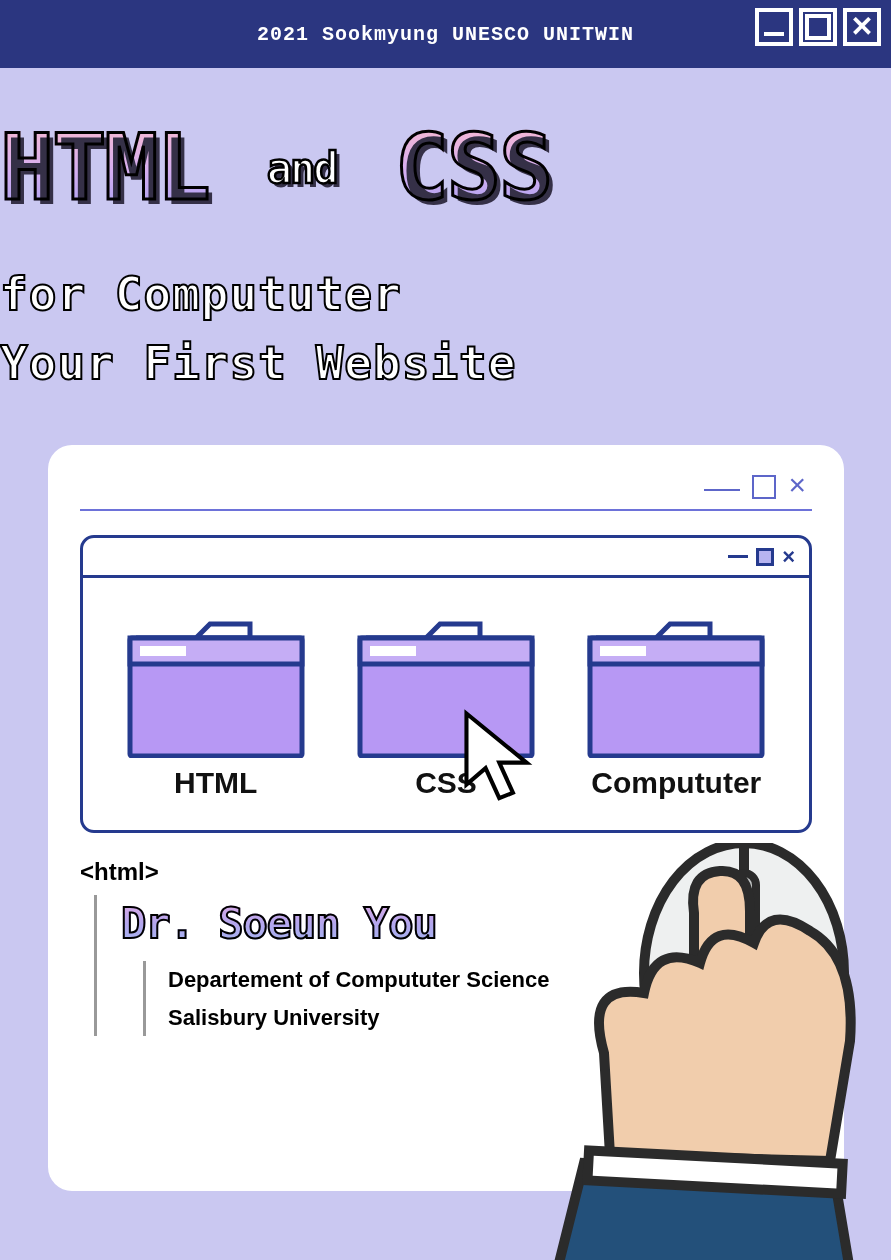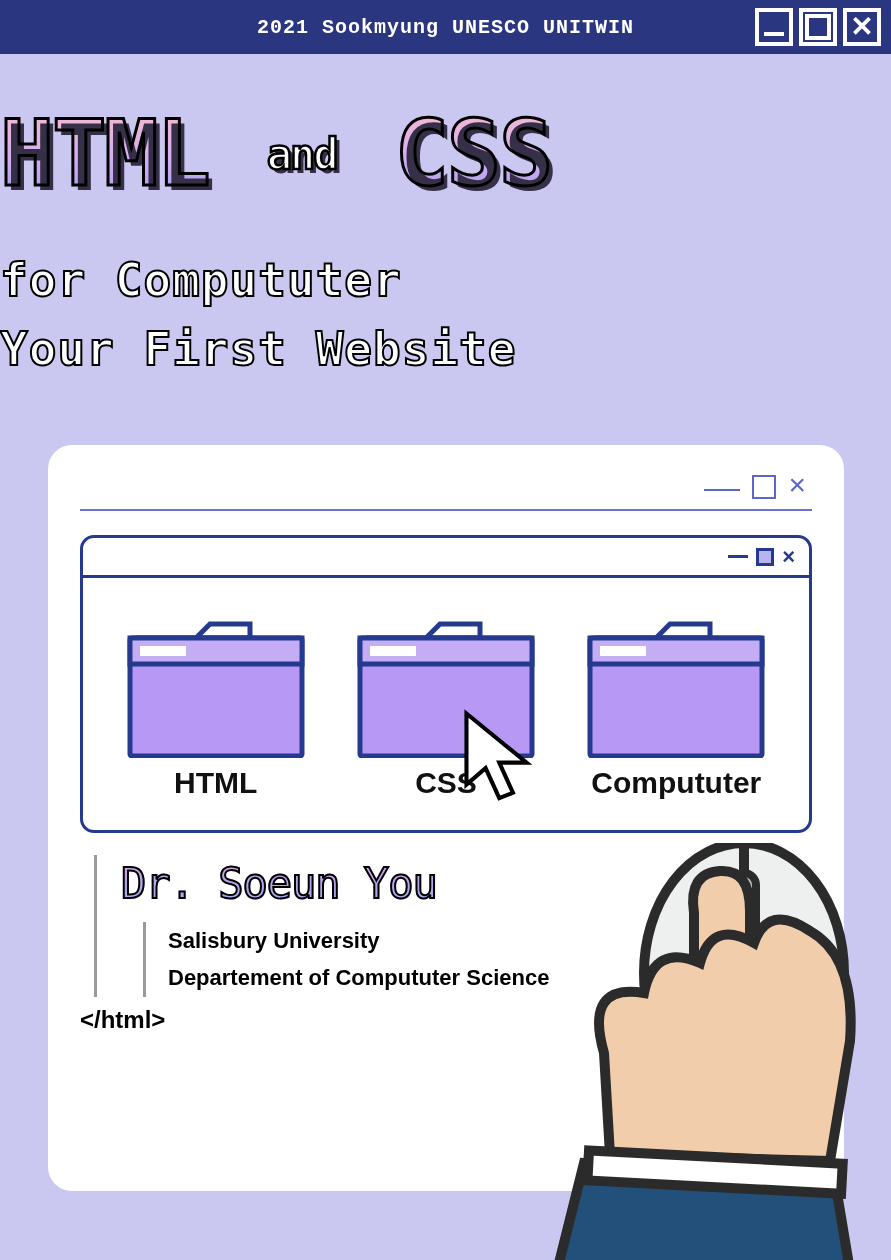--- a/index.html
+++ b/index.html
@@ -18,21 +18,21 @@
     height: 1260px;
     background: var(--bg);
     font-family: "Courier New", monospace;
     overflow: hidden;
     position: relative;
   }
 
   
   .titlebar {
     width: 100%;
-    height: 54px;
+    height: 68px;
     background: var(--titlebar);
     display: flex;
     align-items: center;
     justify-content: center;
     position: relative;
   }
   .titlebar .title {
     color: #fff;
     font-weight: bold;
     font-size: 20px;
@@ -170,21 +170,21 @@
     font-size: 22px;
     line-height: 1.4;
     position: relative;
     z-index: 1;
   }
   .code .tag { font-family: Arial, sans-serif; font-weight:900; font-size:24px;}
   .code-indent { border-left: 3px solid #999; margin-left: 14px; padding-left: 24px; margin-top:6px; margin-bottom:6px;}
   .author {
     font-family: monospace;
     font-size: 42px;
-    font-weight:400;
+    font-weight:700;
     -webkit-text-stroke: 2px #000;
     background: linear-gradient(180deg, #e8a9e2 0%, #b3a6ee 50%, #9bb8f0 100%);
     -webkit-background-clip: text;
     background-clip: text;
     color: transparent;
     display:inline-block;
     letter-spacing: -1px;
   }
   .dept { border-left: 3px solid #999; margin-left: 22px; padding-left: 22px; margin-top:8px;}
   .dept div { font-family: "Trebuchet MS", Arial, sans-serif; font-weight:800; font-size:22px; color:#000; line-height:1.7;}
@@ -273,28 +273,28 @@
           <rect x="4" y="20" width="172" height="26" fill="#c5adf5" stroke="#253a8e" stroke-width="5"></rect>
           <rect x="14" y="28" width="46" height="10" fill="#fff"></rect>
         </svg>
         <div class="folder-label">Compututer</div>
       </div>
 
     </div>
   </div>
 
   <div class="code">
+    <div class="tag">&lt;html&gt;</div>
     <div class="code-indent">
       <div class="author">Dr. Soeun You</div>
       <div class="dept">
+        <div>Departement of Compututer Science</div>
         <div>Salisbury University</div>
-        <div>Departement of Compututer Science</div>
       </div>
     </div>
-    <div class="tag">&lt;/html&gt;</div>
   </div>
 
   <svg class="hand-mouse" viewBox="0 0 330 420">
 
     <ellipse cx="200" cy="130" rx="100" ry="130" fill="#eef0f0" stroke="#2b2b2b" stroke-width="10"></ellipse>
     <path d="M100 130 h200" stroke="#2b2b2b" stroke-width="10"></path>
     <path d="M200 0 v130" stroke="#2b2b2b" stroke-width="10"></path>
     <rect x="188" y="30" width="24" height="70" rx="12" fill="#bfc2c2" stroke="#2b2b2b" stroke-width="8"></rect>
 
     <path d="M150 70 q-6 -40 26 -42 q30 -2 30 40 v90 h-56 z" fill="#f1cdac" stroke="#2b2b2b" stroke-width="10"></path>

